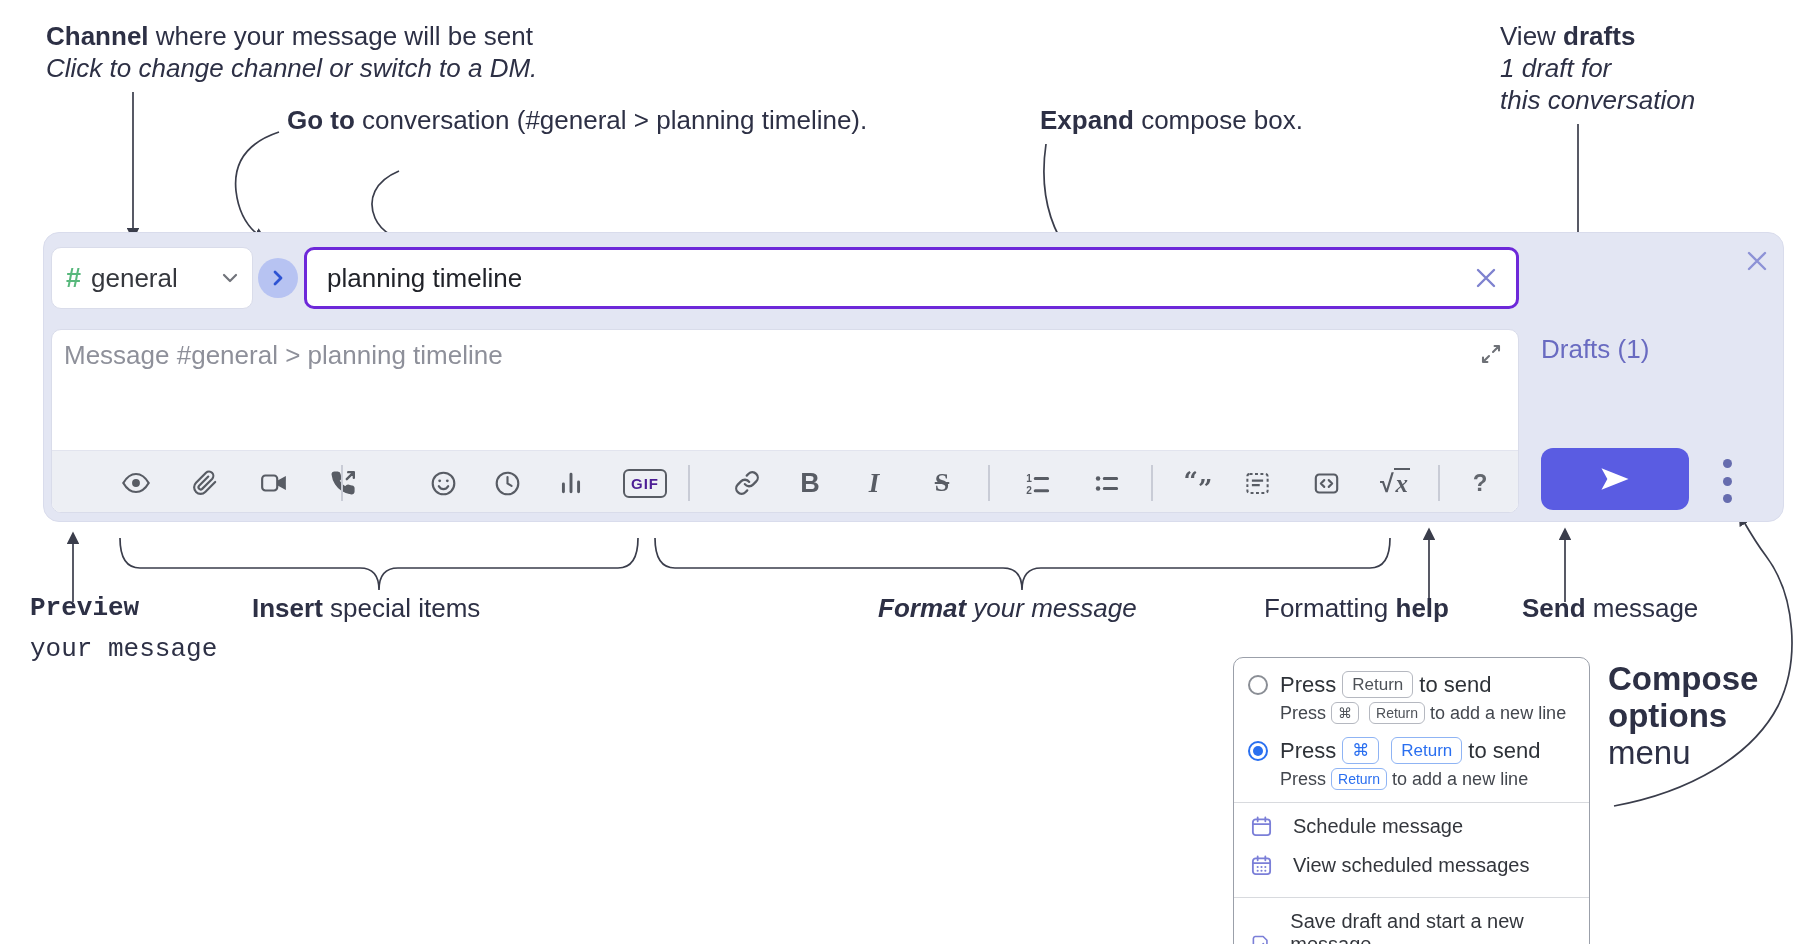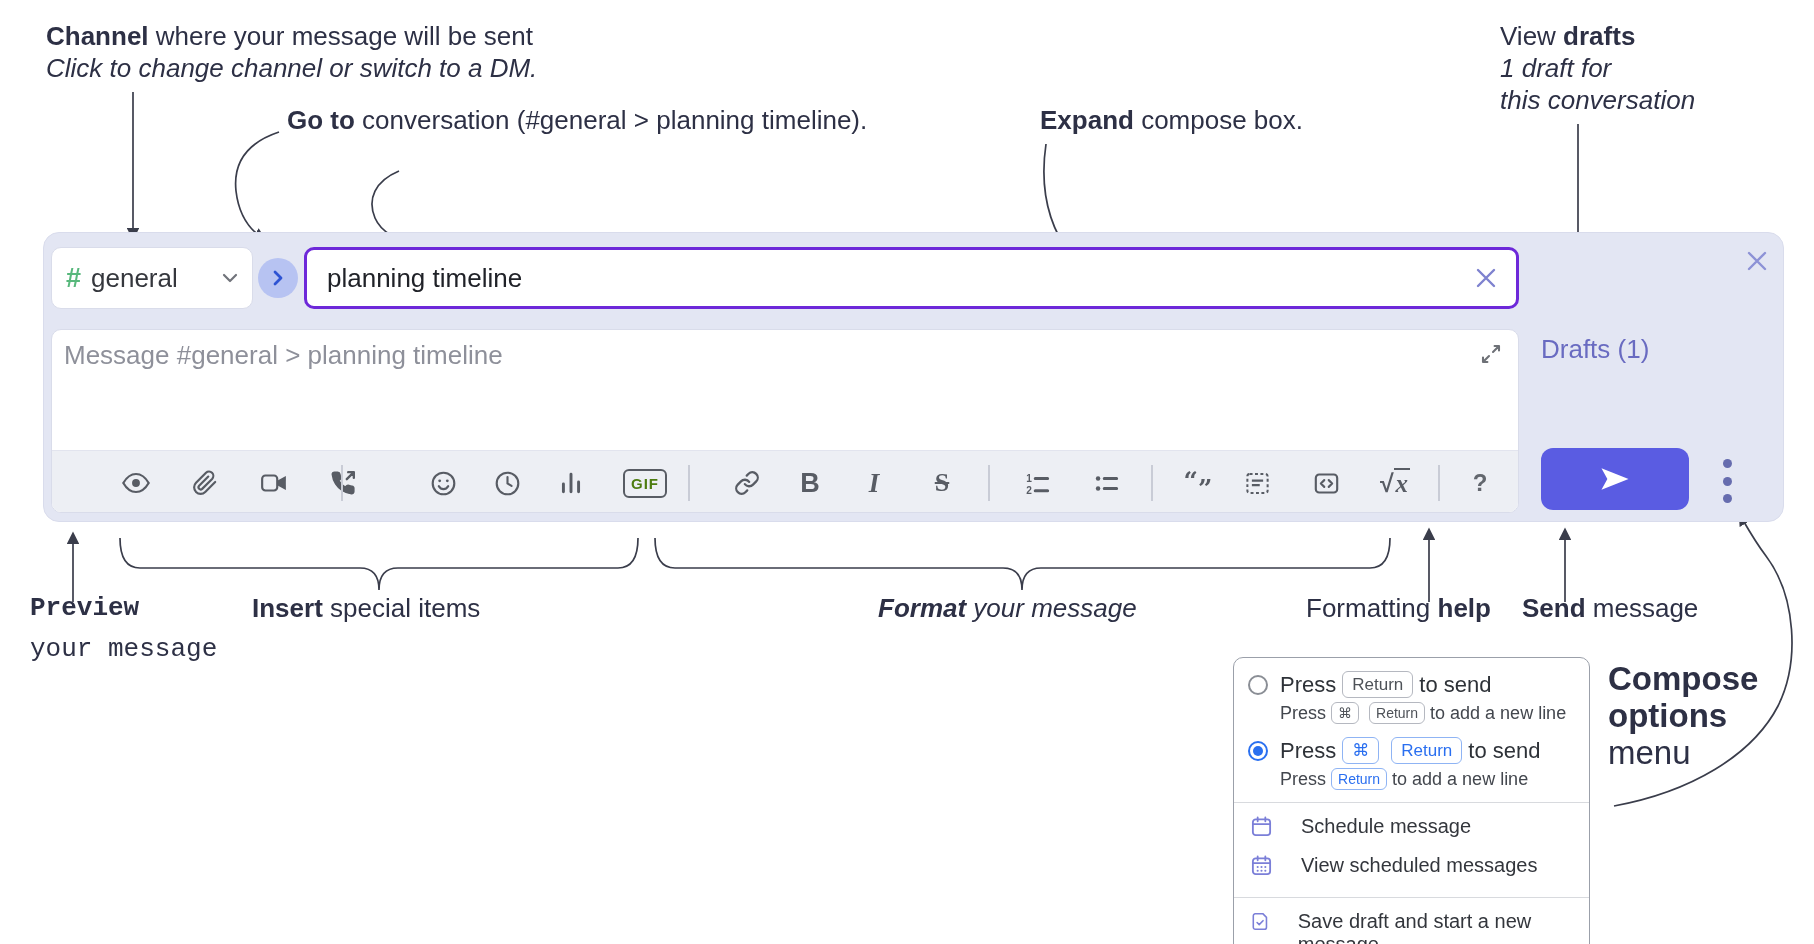--- a/index.html
+++ b/index.html
@@ -33,21 +33,21 @@
   .msg-block{position:absolute;left:7px;top:96px;width:1468px;height:184px;background:#fff;
              border:1px solid #d9dcea;border-radius:10px;box-sizing:border-box;overflow:hidden;}
   .msg-placeholder{position:absolute;left:12px;top:10px;font-size:26px;color:#8e909a;}
   .expand-ic{position:absolute;left:1427px;top:12px;}
   .toolbar{position:absolute;left:0;top:120px;width:100%;height:63px;background:#edeff4;
            border-top:1px solid #e2e4ee;}
   .ti{position:absolute;top:12px;width:40px;height:40px;display:flex;align-items:center;
       justify-content:center;color:#585c64;}
   .tdiv{position:absolute;top:14px;width:2px;height:36px;background:#c9ccd6;}
   .gif-chip{border:2.2px solid #585c64;border-radius:6px;font-size:15px;font-weight:700;
-            padding:4px 6px;letter-spacing:1px;color:#4d7c0f;}
+            padding:4px 6px;letter-spacing:1px;color:#4c1d95;}
   .b-glyph{font-size:27px;font-weight:800;}
   .i-glyph{font-size:27px;font-style:italic;font-family:"Liberation Serif",serif;font-weight:600;}
   .s-glyph{font-size:26px;font-family:"Liberation Serif",serif;font-weight:600;text-decoration:line-through;}
   .sqrt-glyph{font-size:25px;font-weight:600;}
   .sqrt-glyph i{font-family:"Liberation Serif",serif;border-top:2px solid #585c64;padding:0 2px;}
   .q-glyph{font-size:25px;font-weight:700;}
   .drafts-link{position:absolute;left:1497px;top:101px;font-size:26px;color:#696bc1;}
   .send-btn{position:absolute;left:1497px;top:215px;width:148px;height:62px;background:#5a5ce2;
             border:none;border-radius:12px;display:flex;align-items:center;justify-content:center;cursor:pointer;}
   .kebab{position:absolute;left:1675px;top:226px;width:16px;height:44px;display:flex;
@@ -63,21 +63,21 @@
   .press-sub{display:flex;align-items:center;padding:4px 14px 0 46px;font-size:18px;color:#43474e;}
   .radio{width:20px;height:20px;border-radius:50%;border:2px solid #8a8e95;box-sizing:border-box;
          margin-right:12px;flex:none;position:relative;}
   .radio.sel{border-color:#2a70f0;}
   .radio.sel::after{content:"";position:absolute;inset:3px;border-radius:50%;background:#2a70f0;}
   .kbd{display:inline-block;border:1.5px solid #b5b8c0;border-radius:6px;padding:1px 9px;
        font-size:17px;color:#4e5258;background:#fff;margin:0 6px;line-height:23px;}
   .press-sub .kbd{font-size:14px;padding:0 6px;line-height:20px;margin:0 5px;}
   .kbd.blue{border-color:#8fb4f4;color:#2a6ff0;}
   .menu-div{border-top:1.5px solid #d8dade;margin-top:12px;}
-  .menu-item{display:flex;align-items:flex-start;gap:28px;padding:8px 16px;font-size:20px;color:#33363c;cursor:pointer;}
+  .menu-item{display:flex;align-items:flex-end;gap:20px;padding:8px 16px;font-size:20px;color:#33363c;cursor:pointer;}
   .menu-item.first{padding-top:12px;}
 </style>
 </head>
 <body>
 
 <div class="canvas">
 
   <svg class="abs" width="1814" height="944" style="left:0;top:0;pointer-events:none;">
     <defs>
       <marker id="arr" viewBox="0 0 10 10" refX="8" refY="5" markerWidth="7.5" markerHeight="7.5" orient="auto-start-reverse">
@@ -276,21 +276,21 @@
   <div class="ann" style="left:30px;top:592px;font-family:Liberation Mono, monospace;">
     <div><b>Preview</b></div>
     <div style="margin-top:9px;">your message</div>
   </div>
   <div class="ann" style="left:252px;top:592px;">
     <b>Insert</b><span> special items</span>
   </div>
   <div class="ann" style="left:878px;top:592px;font-style:italic;">
     <b>Format</b><span> your message</span>
   </div>
-  <div class="ann" style="left:1264px;top:592px;margin-left:42px;">
+  <div class="ann" style="left:1264px;top:592px;">
     <span>Formatting </span><b>help</b>
   </div>
   <div class="ann" style="left:1522px;top:592px;">
     <b>Send</b><span> message</span>
   </div>
   <div class="opts-label" style="left:1608px;top:660px;">
     <div class="b">Compose</div>
     <div class="b">options</div>
     <div>menu</div>
   </div>

